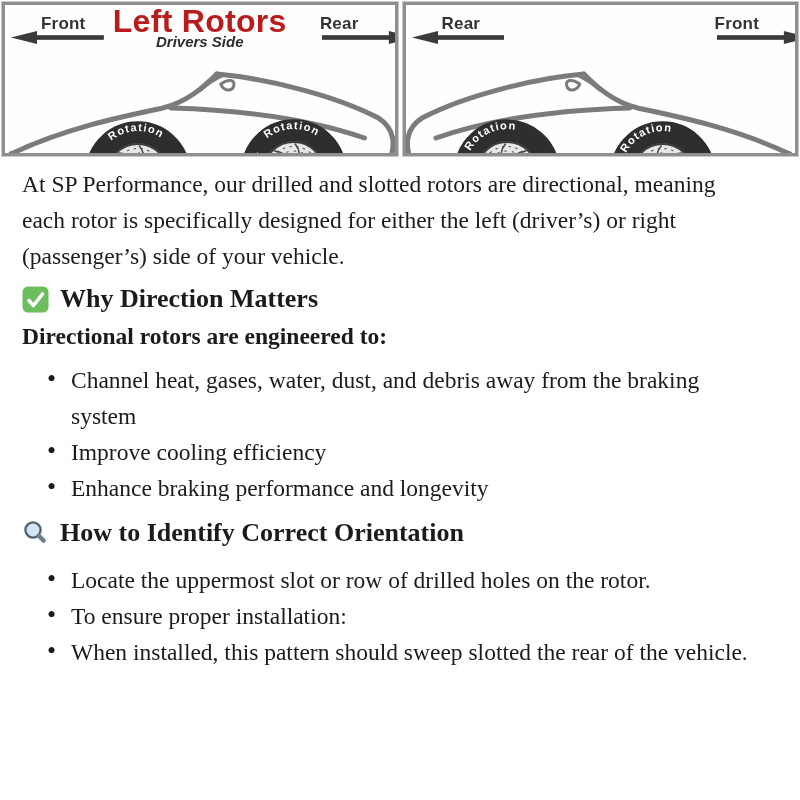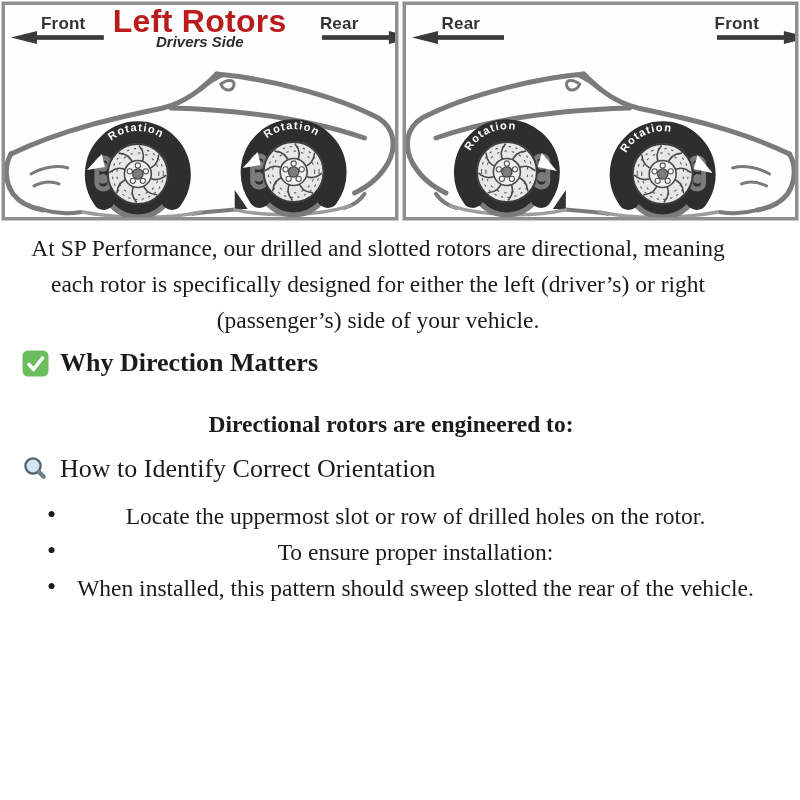--- a/index.html
+++ b/index.html
@@ -1,38 +1,38 @@
 <!DOCTYPE html>
 <html><head>
 <meta charset="utf-8">
 <style>
   html,body{margin:0;padding:0;background:#fff;}
   body{width:800px;height:800px;overflow:hidden;font-family:"Liberation Serif",serif;color:#1b1b1b;}
 
   
-  .diagram{display:flex;gap:5px;padding:2px 2px 0 2px;height:220px;box-sizing:border-box;}
+  .diagram{display:flex;gap:5px;padding:2px 2px 0 2px;height:156px;box-sizing:border-box;}
   .panel{flex:1;border:3px solid #8f8f8f;box-shadow:0 0 0 1px #c9c9c9;background:#fefefe;position:relative;box-sizing:border-box;overflow:hidden;}
   .panel-header{position:relative;height:50px;display:flex;justify-content:space-between;align-items:flex-start;padding:7px 36px 0 36px;font-family:"Liberation Sans",sans-serif;}
   .title-wrap{position:absolute;left:0;right:0;top:3px;text-align:center;pointer-events:none;}
   .panel-title{font-weight:bold;font-size:32px;line-height:26px;color:#b91c1c;letter-spacing:.3px;}
   .panel-subtitle{font-weight:bold;font-style:italic;font-size:15px;line-height:16px;color:#2c2c2c;}
   .dir{position:relative;padding-bottom:11px;margin-top:3px;}
   .dir-label{font-weight:bold;font-size:17px;line-height:17px;color:#333;letter-spacing:.2px;}
   .dir svg.arrow{position:absolute;bottom:0;height:13px;}
   .arrow-right{left:2px;right:-30px;}
   .arrow-left{left:-30px;right:2px;}
   .car-svg{display:block;width:100%;height:162px;}
   .rot-text{font-family:"Liberation Sans",sans-serif;font-size:11px;font-weight:bold;fill:#ffffff;letter-spacing:1.2px;}
 
   
-  .content{padding:0 40px 0 22px;text-align:center;}
+  .content{padding:0 40px 0 22px;}
   .intro{margin:10px 0 0;font-size:23.5px;line-height:36px;max-width:712px;}
-  h2{display:flex;align-items:center;gap:11px;font-size:26px;line-height:30px;margin:10px 0 28px;}
+  h2{display:flex;align-items:center;gap:11px;font-size:26px;line-height:30px;margin:10px 0 4px;}
   h2 .hd-icon{flex:0 0 auto;display:inline-flex;}
-  h2.h-regular{font-weight:normal;margin:12px 0 14px;}
+  h2.h-regular{font-weight:bold;margin:12px 0 14px;}
   .lead{margin:0;font-size:23.5px;line-height:36px;font-weight:bold;}
   ul{list-style:none;margin:8px 0 8px 25px;padding:0;}
   ul.list-1{max-width:660px;}
   ul.list-2{max-width:725px;margin-top:14px;}
   li{position:relative;padding-left:24px;font-size:23.5px;line-height:36px;}
   li::before{content:"\2022";position:absolute;left:0;top:-1px;font-size:26px;color:#1b1b1b;}
 </style>
 </head>
 <body>
 
@@ -161,20 +161,25 @@
       <svg width="27" height="27" viewBox="0 0 27 27">
           <rect x="0.5" y="0.5" width="26" height="26" rx="5.5" fill="#6cbd5c"></rect>
           <path d="M7 14.5 L11.5 19.5 L20.5 8" fill="none" stroke="#ffffff" stroke-width="3.6" stroke-linecap="round" stroke-linejoin="round"></path>
         </svg>
     </span>
     <span>Why Direction Matters</span>
   </h2>
 
   <p class="lead">Directional rotors are engineered to:</p>
 
+  <ul class="list-1">
+    <li>Channel heat, gases, water, dust, and debris away from the braking system</li>
+    <li>Improve cooling efficiency</li>
+    <li>Enhance braking performance and longevity</li>
+  </ul>
 
   <h2 class="h-regular">
     <span class="hd-icon">
       <svg width="27" height="27" viewBox="0 0 27 27">
           <circle cx="11" cy="10" r="7.6" fill="#d3e5f4" stroke="#51616e" stroke-width="2.3"></circle>
           <line x1="16.8" y1="15.8" x2="21.6" y2="20.6" stroke="#6e808e" stroke-width="4.4" stroke-linecap="round"></line>
         </svg>
     </span>
     <span>How to Identify Correct Orientation</span>
   </h2>

